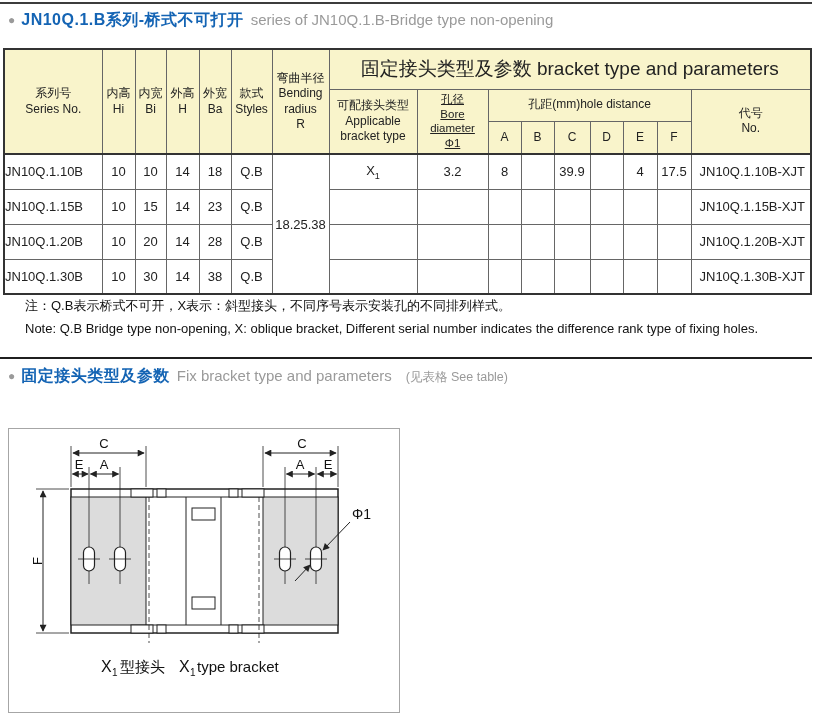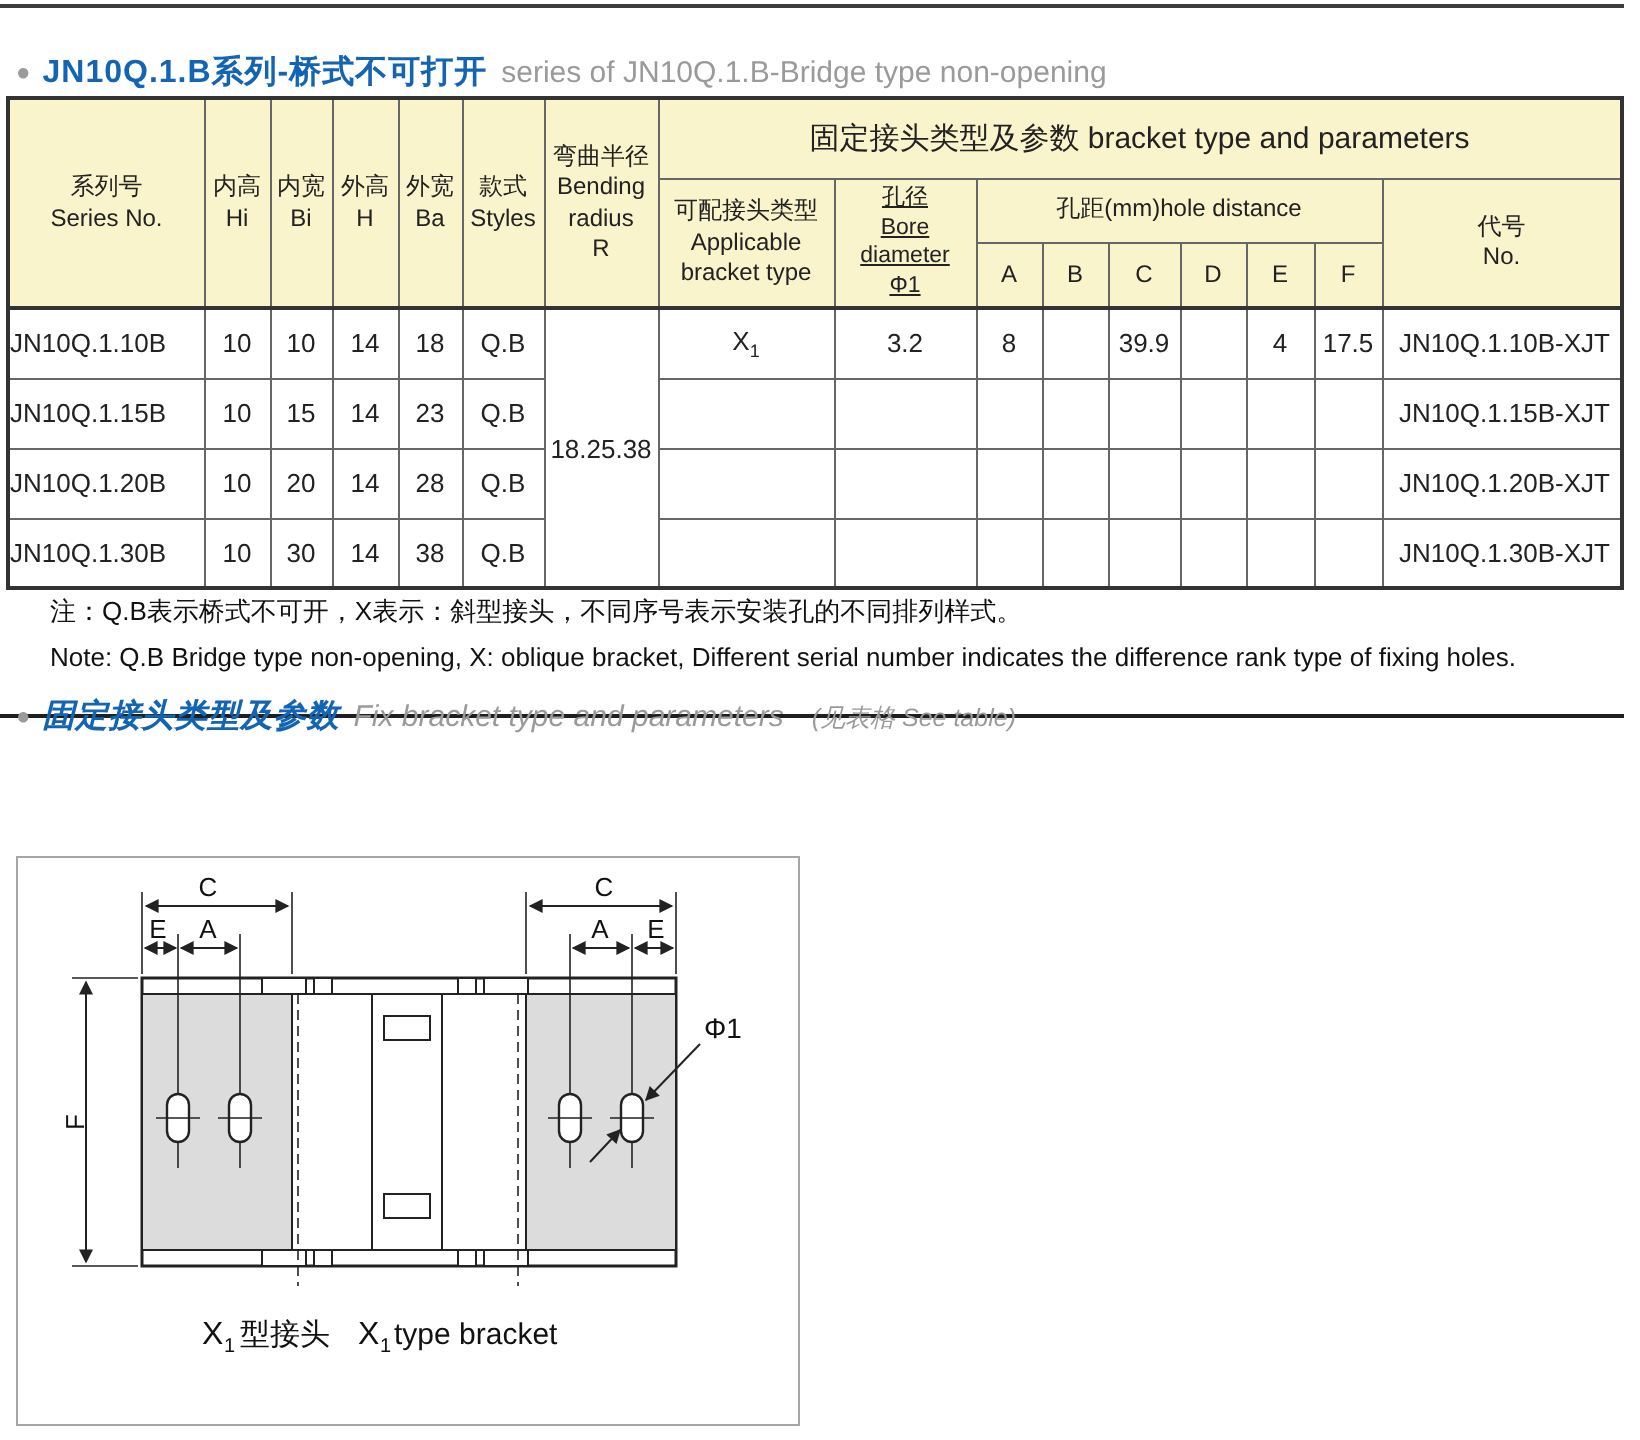--- a/index.html
+++ b/index.html
@@ -9,38 +9,38 @@
     overflow:hidden;
   }
   .rule-top{position:absolute;left:0;top:2px;width:812px;height:2px;background:#3c3c3c;}
   .rule-mid{position:absolute;left:0;top:357px;width:812px;height:2px;background:#1f1f1f;}
 
   .heading{position:absolute;left:8px;white-space:nowrap;}
   .heading .bullet{color:#9a9a9a;font-size:12px;vertical-align:1px;margin-right:6px;}
   .heading .zh{color:#1464b4;font-weight:bold;font-size:16px;letter-spacing:0.5px;}
   .heading .en{color:#9a9a9a;font-size:15px;margin-left:7px;}
   .heading .hint{color:#9a9a9a;font-size:12.5px;margin-left:14px;}
-  #title1{top:10px;margin-top:16px;}
-  #title2{top:348px;font-style:italic;}
+  #title1{top:10px;}
+  #title2{top:366px;}
 
   table.spec{
     position:absolute;left:3px;top:48px;width:807px;
     border-collapse:collapse;table-layout:fixed;
     border:2px solid #333;
   }
   .spec th,.spec td{border:1px solid #666;padding:0;text-align:center;vertical-align:middle;overflow:hidden;}
   .spec thead{border-bottom:2px solid #333;}
   .spec thead th{background:#f9f4cb;font-weight:normal;font-size:12px;line-height:1.28;color:#222;}
   .spec thead th span{display:block;}
   .spec tr.r1{height:40px;}
   .spec tr.r2{height:32px;}
   .spec tr.r3{height:33px;}
   .spec tbody tr{height:35px;}
   .spec tbody td{font-size:13px;background:#fff;}
-  .spec th.grp{font-size:15px;}
+  .spec th.grp{font-size:19px;}
   .spec th.tight{font-size:11.5px;text-decoration:underline;}
   td.tl{text-align:left;}
   td.tl2{text-align:left;padding-left:8px;}
   sub{font-size:9px;}
 
   .note{position:absolute;left:5px;font-size:13px;color:#111;white-space:nowrap;margin-left:20px;}
   #note-zh{top:297px;}
   #note-en{top:321px;}
 
   .diagram-box{

